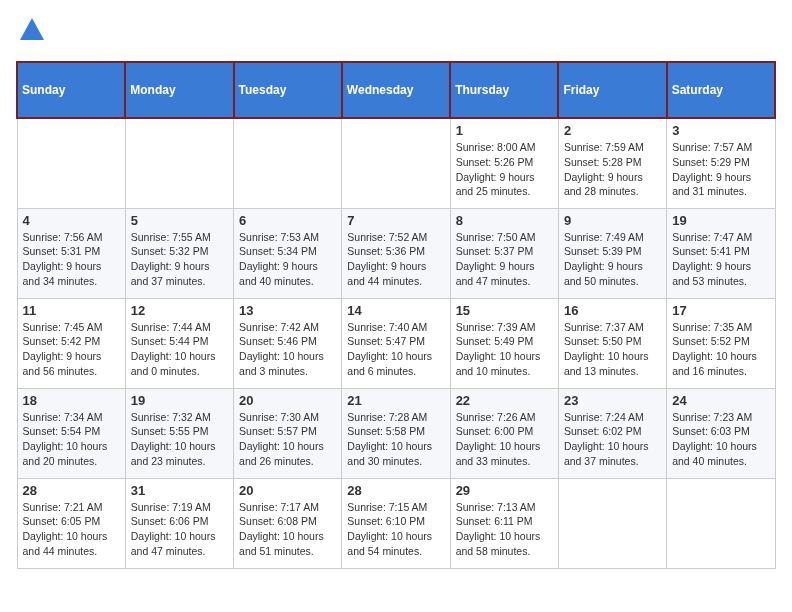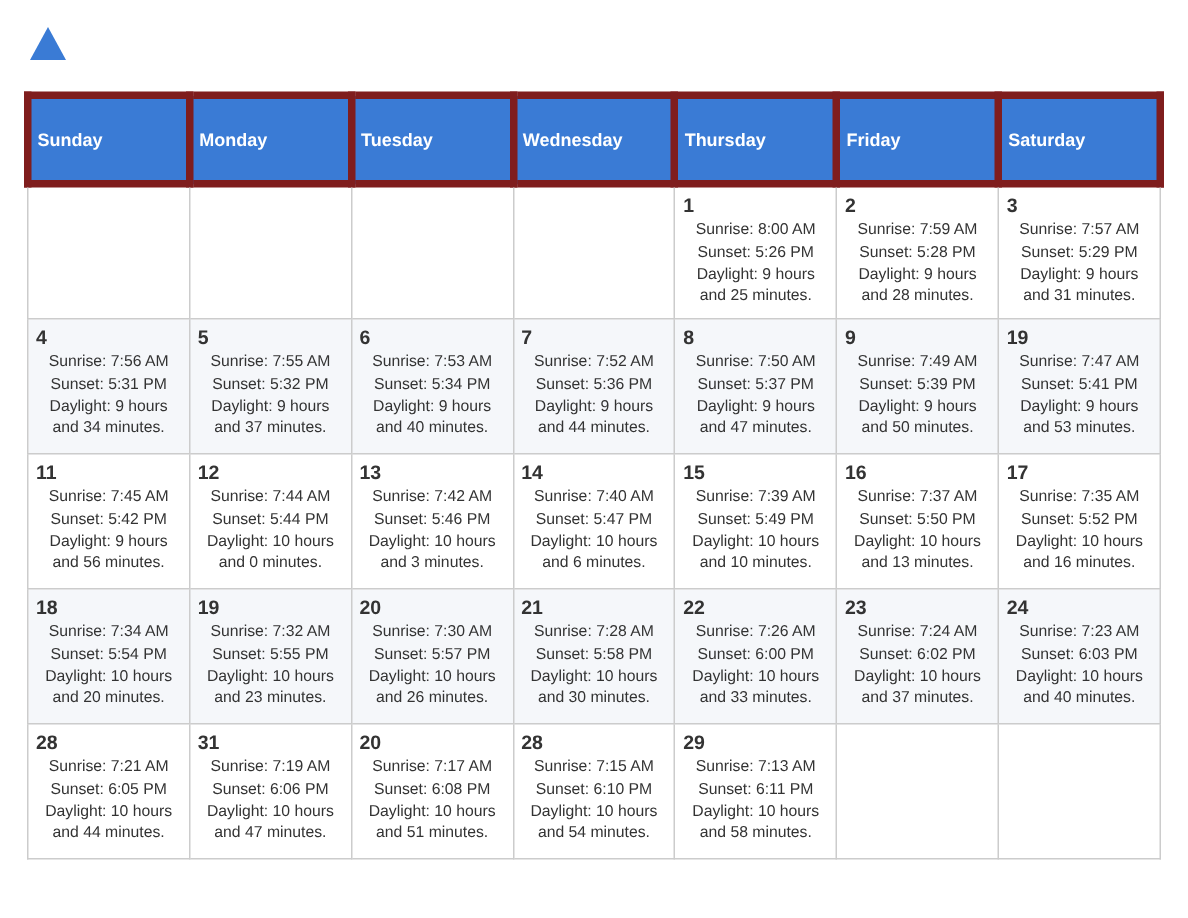--- a/index.html
+++ b/index.html
@@ -49,21 +49,21 @@
       border-collapse: collapse;
       font-size: 11px;
     }
     .calendar th {
       background: #3a7bd5;
       color: #fff;
       padding: 20px 4px;
       text-align: left;
       font-size: 12px;
       font-weight: bold;
-      border: 5px solid #7f1d1d;
+      border: 2px solid #7f1d1d;
     }
     .calendar td {
       border: 1px solid #ccc;
       vertical-align: top;
       padding: 4px 5px;
       width: 108px;
       height: 90px;
       background: #fff;
     }
     .calendar tr:nth-child(even) td {
@@ -73,21 +73,20 @@
       font-weight: bold;
       font-size: 13px;
       color: #333;
       display: block;
       margin-bottom: 2px;
     }
     .day-info {
       color: #333;
       line-height: 1.4;
       font-size: 10.5px;
-      text-align: center;
     }
     .empty-cell {
       background: #f9f9f9;
     }
   </style>
 </head>
 <body>
 
 <div class="header">
   <div class="logo">

